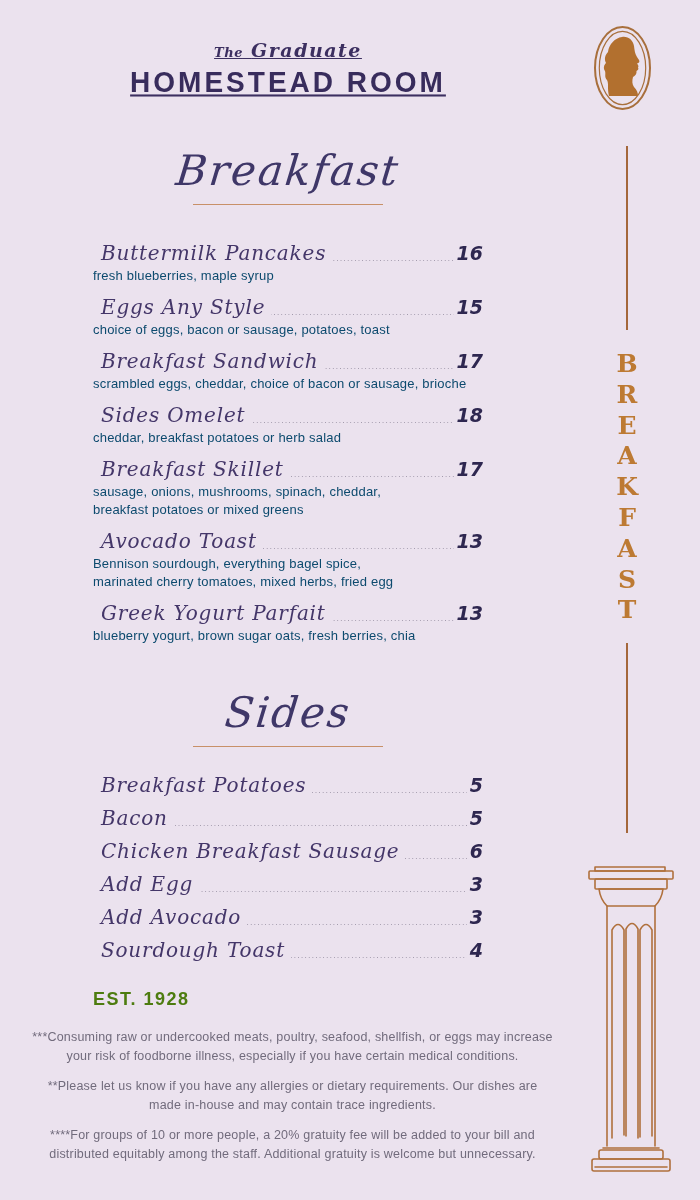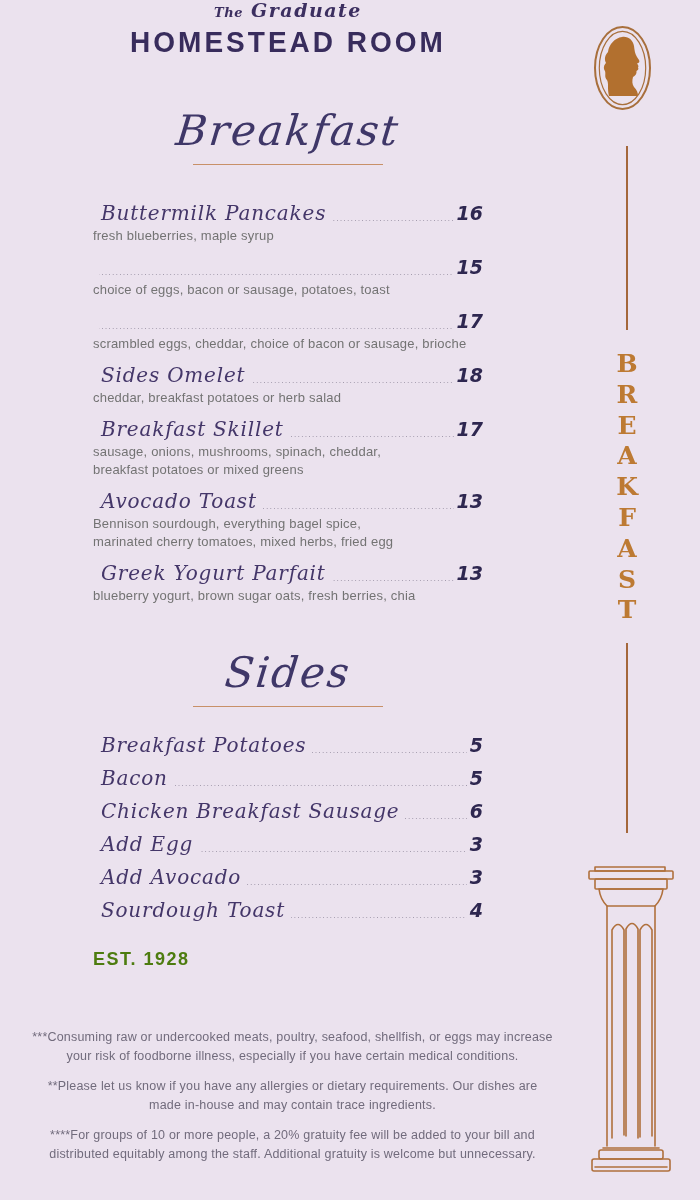--- a/index.html
+++ b/index.html
@@ -10,21 +10,21 @@
     position:relative;
     overflow:hidden;
     -webkit-font-smoothing:antialiased;
   }
   .page{position:absolute;inset:0;}
 
   
   .content{
     position:absolute;left:93px;top:0;width:390px;
   }
-  .brand{text-align:center;color:#3c2f60;}
+  .brand{padding-top:40px;text-align:center;color:#3c2f60;text-decoration:underline;}
   .brand-line{font-family:"DejaVu Serif", serif;font-style:italic;font-weight:bold;
     font-size:19px;line-height:20px;letter-spacing:1.5px;}
   .brand-line .the{font-size:13px;letter-spacing:.5px;}
   .brand-room{font-size:28px;line-height:30px;font-weight:bold;letter-spacing:3px;
     margin-top:5px;color:#382c5c;transform:scaleY(1.04);}
 
   .script-head{
     font-family:"DejaVu Serif", serif;font-style:italic;font-weight:400;
     font-size:42px;line-height:46px;color:#3f3768;text-align:center;
     letter-spacing:2px;transform:skewX(-6deg);
@@ -46,21 +46,21 @@
     flex:1;height:2px;margin:0 3px 0 6px;align-self:flex-end;
     margin-bottom:5px;
     background-image:repeating-linear-gradient(to right,#a199ab 0 1.3px,transparent 1.3px 3.6px);
     background-repeat:repeat-x;background-size:3.6px 1.3px;background-position:bottom;
   }
   .item-price{
     font-family:"DejaVu Sans", sans-serif;font-weight:bold;font-style:italic;
     font-size:19px;color:#2e2750;
   }
   .item-desc{
-    font-size:13px;line-height:18px;color:#737373;letter-spacing:.2px;
+    font-size:13px;line-height:18px;color:#0c4a6e;letter-spacing:.2px;
     white-space:pre-line;margin-top:1px;
   }
   .item-desc:empty{display:none;}
 
   .est{
     margin-top:28px;text-align:left;
     font-weight:bold;font-size:18px;line-height:16px;letter-spacing:1.5px;
     color:#4d7c0f;
   }
 
@@ -156,28 +156,30 @@
           <div class="item-row">
             <span class="item-title">Buttermilk Pancakes</span>
             <span class="leader"></span>
             <span class="item-price">16</span>
           </div>
           <div class="item-desc">fresh blueberries, maple syrup</div>
         </div>
 
         <div class="menu-item">
           <div class="item-row">
+            <span class="item-title">Eggs Any Style</span>
             <span class="leader"></span>
             <span class="item-price">15</span>
           </div>
           <div class="item-desc">choice of eggs, bacon or sausage, potatoes, toast</div>
         </div>
 
         <div class="menu-item">
           <div class="item-row">
+            <span class="item-title">Breakfast Sandwich</span>
             <span class="leader"></span>
             <span class="item-price">17</span>
           </div>
           <div class="item-desc">scrambled eggs, cheddar, choice of bacon or sausage, brioche</div>
         </div>
 
         <div class="menu-item">
           <div class="item-row">
             <span class="item-title">Sides Omelet</span>
             <span class="leader"></span>

